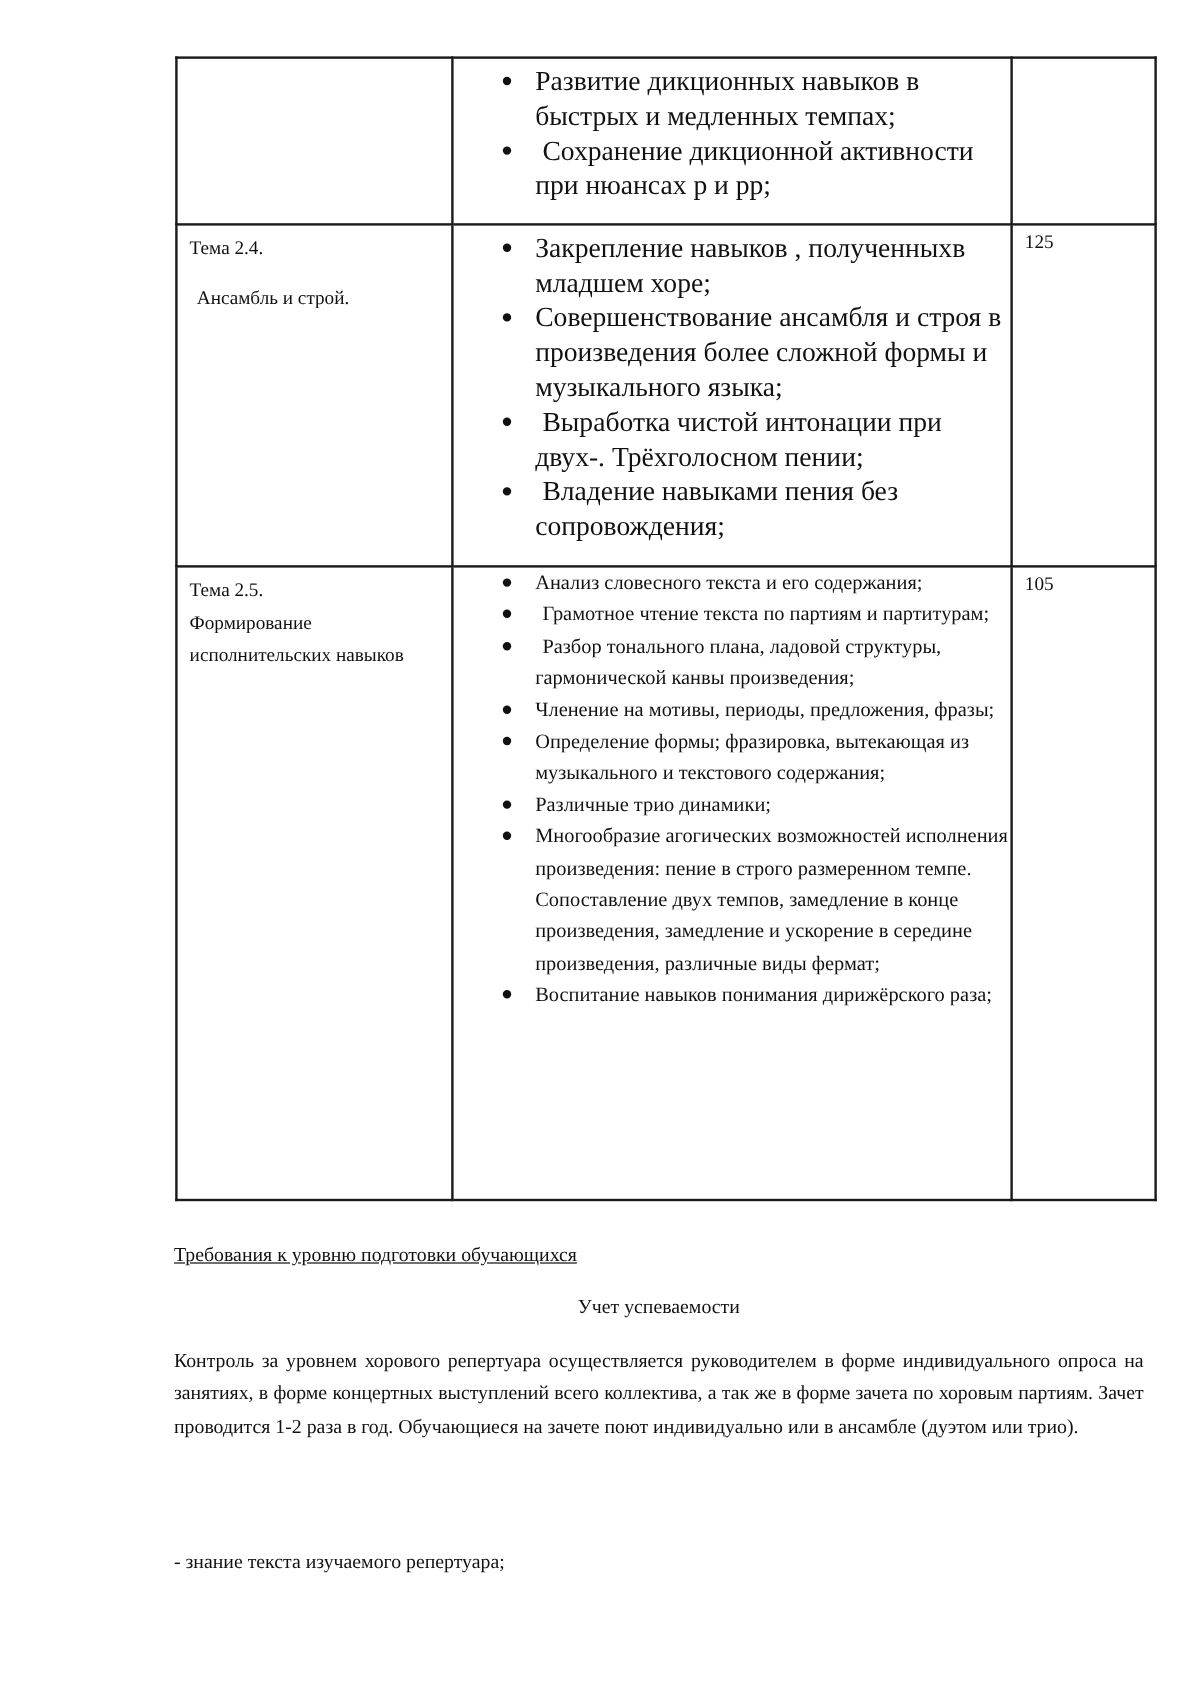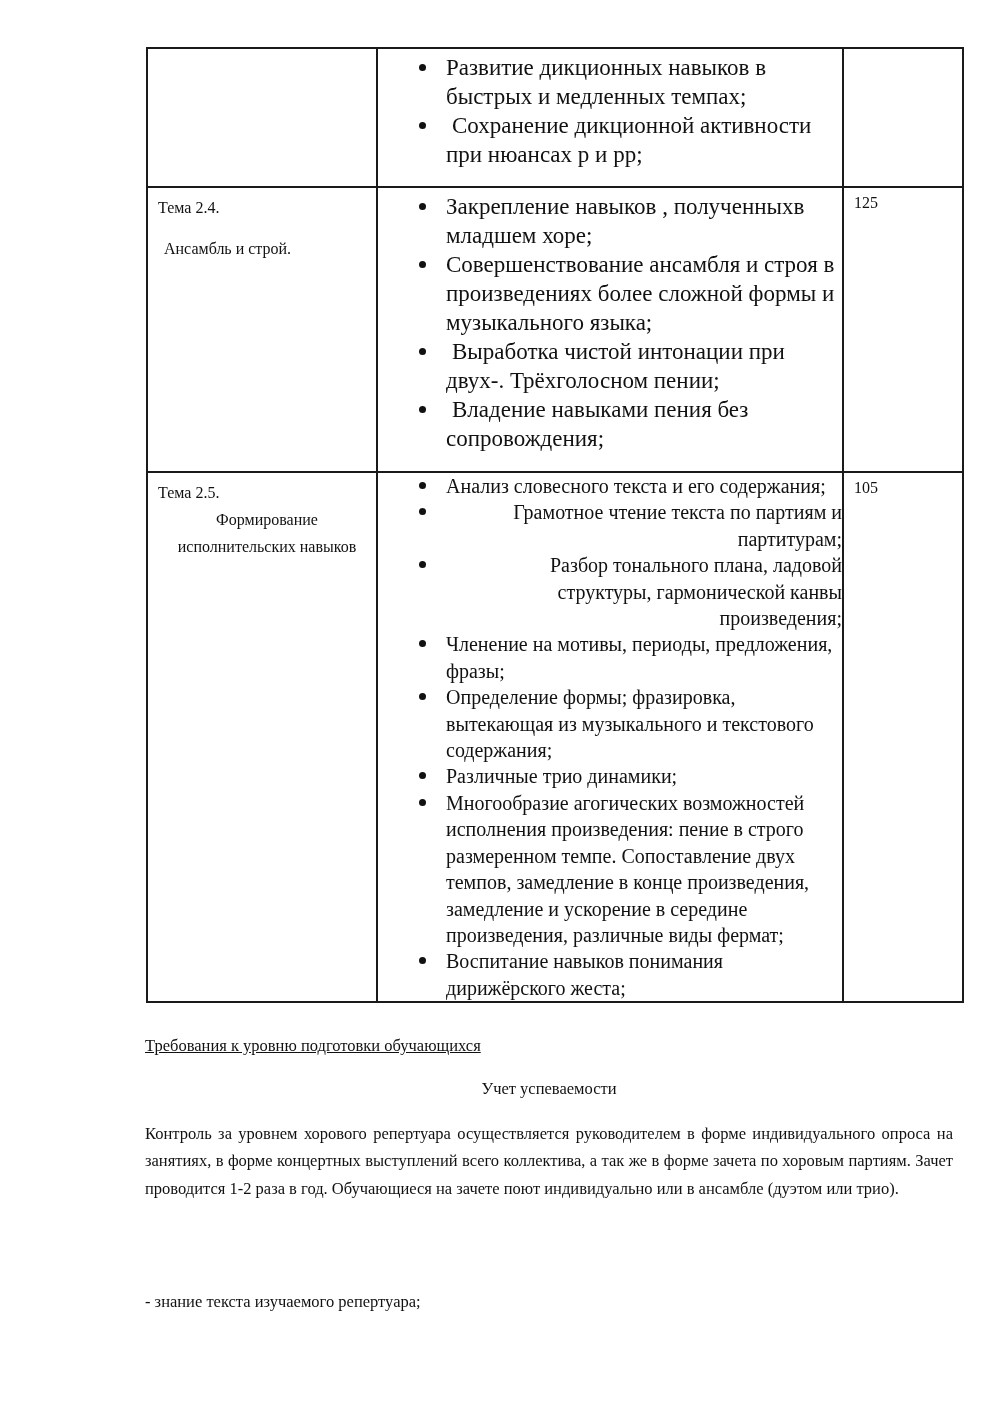--- a/index.html
+++ b/index.html
@@ -43,21 +43,21 @@
     .row-2 td { height: 277px; }
     .row-3 td { height: 520px; }
 
     .topic-cell {
       padding: 6px 0 0 10px !important;
       font-size: 16px;
       line-height: 27px;
     }
     .topic-num { display: block; }
     .topic-title-24 { display: block; margin-top: 14px; padding-left: 6px; }
-    .topic-title-25 { display: block; text-align: center; }
+    .topic-title-25 { display: block; }
 
     .hours-cell {
       padding: 4px 0 0 10px !important;
       font-size: 16px;
       line-height: 22px;
     }
 
     ul.bullets {
       list-style: none;
       margin: 0;
@@ -81,26 +81,26 @@
       font-size: 23px;
       line-height: 29px;
       padding-top: 4px !important;
     }
     .bullets-large li::before { top: 11px; }
     .bullets-large li.indent { text-indent: 6px; }
     .row-1 .bullets-large { padding-top: 2px; }
 
     
     .bullets-small {
-      font-size: 20px;
+      font-size: 17px;
       line-height: 26.4px;
       padding-top: 2px;
     }
     .bullets-small li::before { top: 9px; width: 6px; height: 6px; }
-    .bullets-small li.indent { text-indent: 6px; text-align: right; }
+    .bullets-small li.indent { text-indent: 6px; }
 
     .content-cell { padding: 0 !important; }
 
     
     .text-block {
       position: absolute;
       left: 145px;
       width: 808px;
       font-size: 16.5px;
       line-height: 26px;
@@ -151,21 +151,21 @@
       </tr>
 
       <tr class="row-2">
         <td class="topic-cell">
           <span class="topic-num">Тема 2.4.</span>
           <span class="topic-title-24">Ансамбль и строй.</span>
         </td>
         <td class="content-cell">
           <ul class="bullets bullets-large">
             <li>Закрепление навыков , полученныхв младшем хоре;</li>
-            <li>Совершенствование ансамбля и строя в произведениях более сложной формы и музыкального языка;</li>
+            <li>Совершенствование ансамбля и строя в произведения более сложной формы и музыкального языка;</li>
             <li class="indent"> Выработка чистой интонации при двух-. Трёхголосном пении;</li>
             <li class="indent"> Владение навыками пения без сопровождения;</li>
           </ul>
         </td>
         <td class="hours-cell">125</td>
       </tr>
 
       <tr class="row-3">
         <td class="topic-cell">
           <span class="topic-num">Тема 2.5.</span>
@@ -173,21 +173,21 @@
         </td>
         <td class="content-cell">
           <ul class="bullets bullets-small">
             <li>Анализ словесного текста и его содержания;</li>
             <li class="indent"> Грамотное чтение текста по партиям и партитурам;</li>
             <li class="indent"> Разбор тонального плана, ладовой структуры, гармонической канвы произведения;</li>
             <li>Членение на мотивы, периоды, предложения, фразы;</li>
             <li>Определение формы; фразировка, вытекающая из музыкального и текстового содержания;</li>
             <li>Различные трио динамики;</li>
             <li>Многообразие агогических возможностей исполнения произведения: пение в строго размеренном темпе. Сопоставление двух темпов, замедление в конце произведения, замедление и ускорение в середине произведения, различные виды фермат;</li>
-            <li>Воспитание навыков понимания дирижёрского жеста;</li>
+            <li>Воспитание навыков понимания дирижёрского раза;</li>
           </ul>
         </td>
         <td class="hours-cell">105</td>
       </tr>
     </tbody>
   </table>
 
   <div class="text-block section-heading">Требования к уровню подготовки обучающихся</div>
 
   <div class="text-block centered-heading subheading-1">Учет успеваемости</div>

